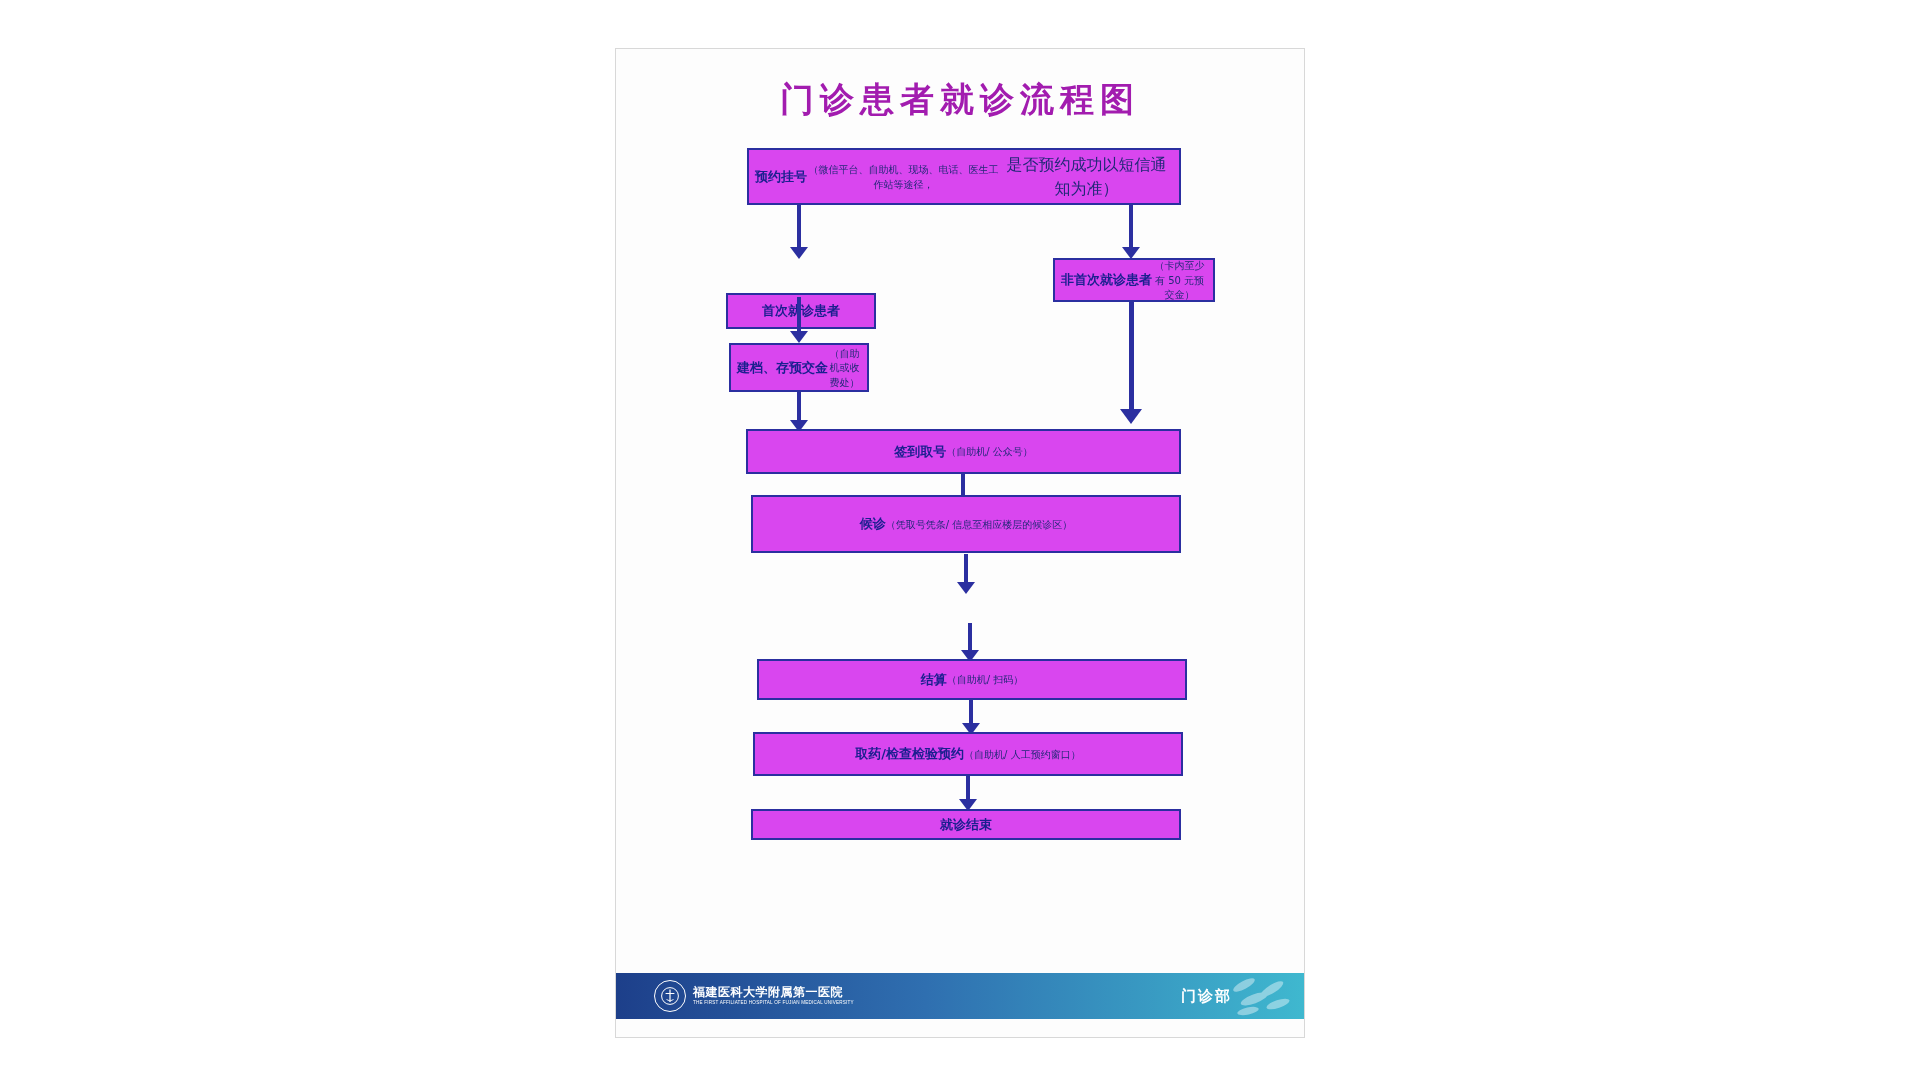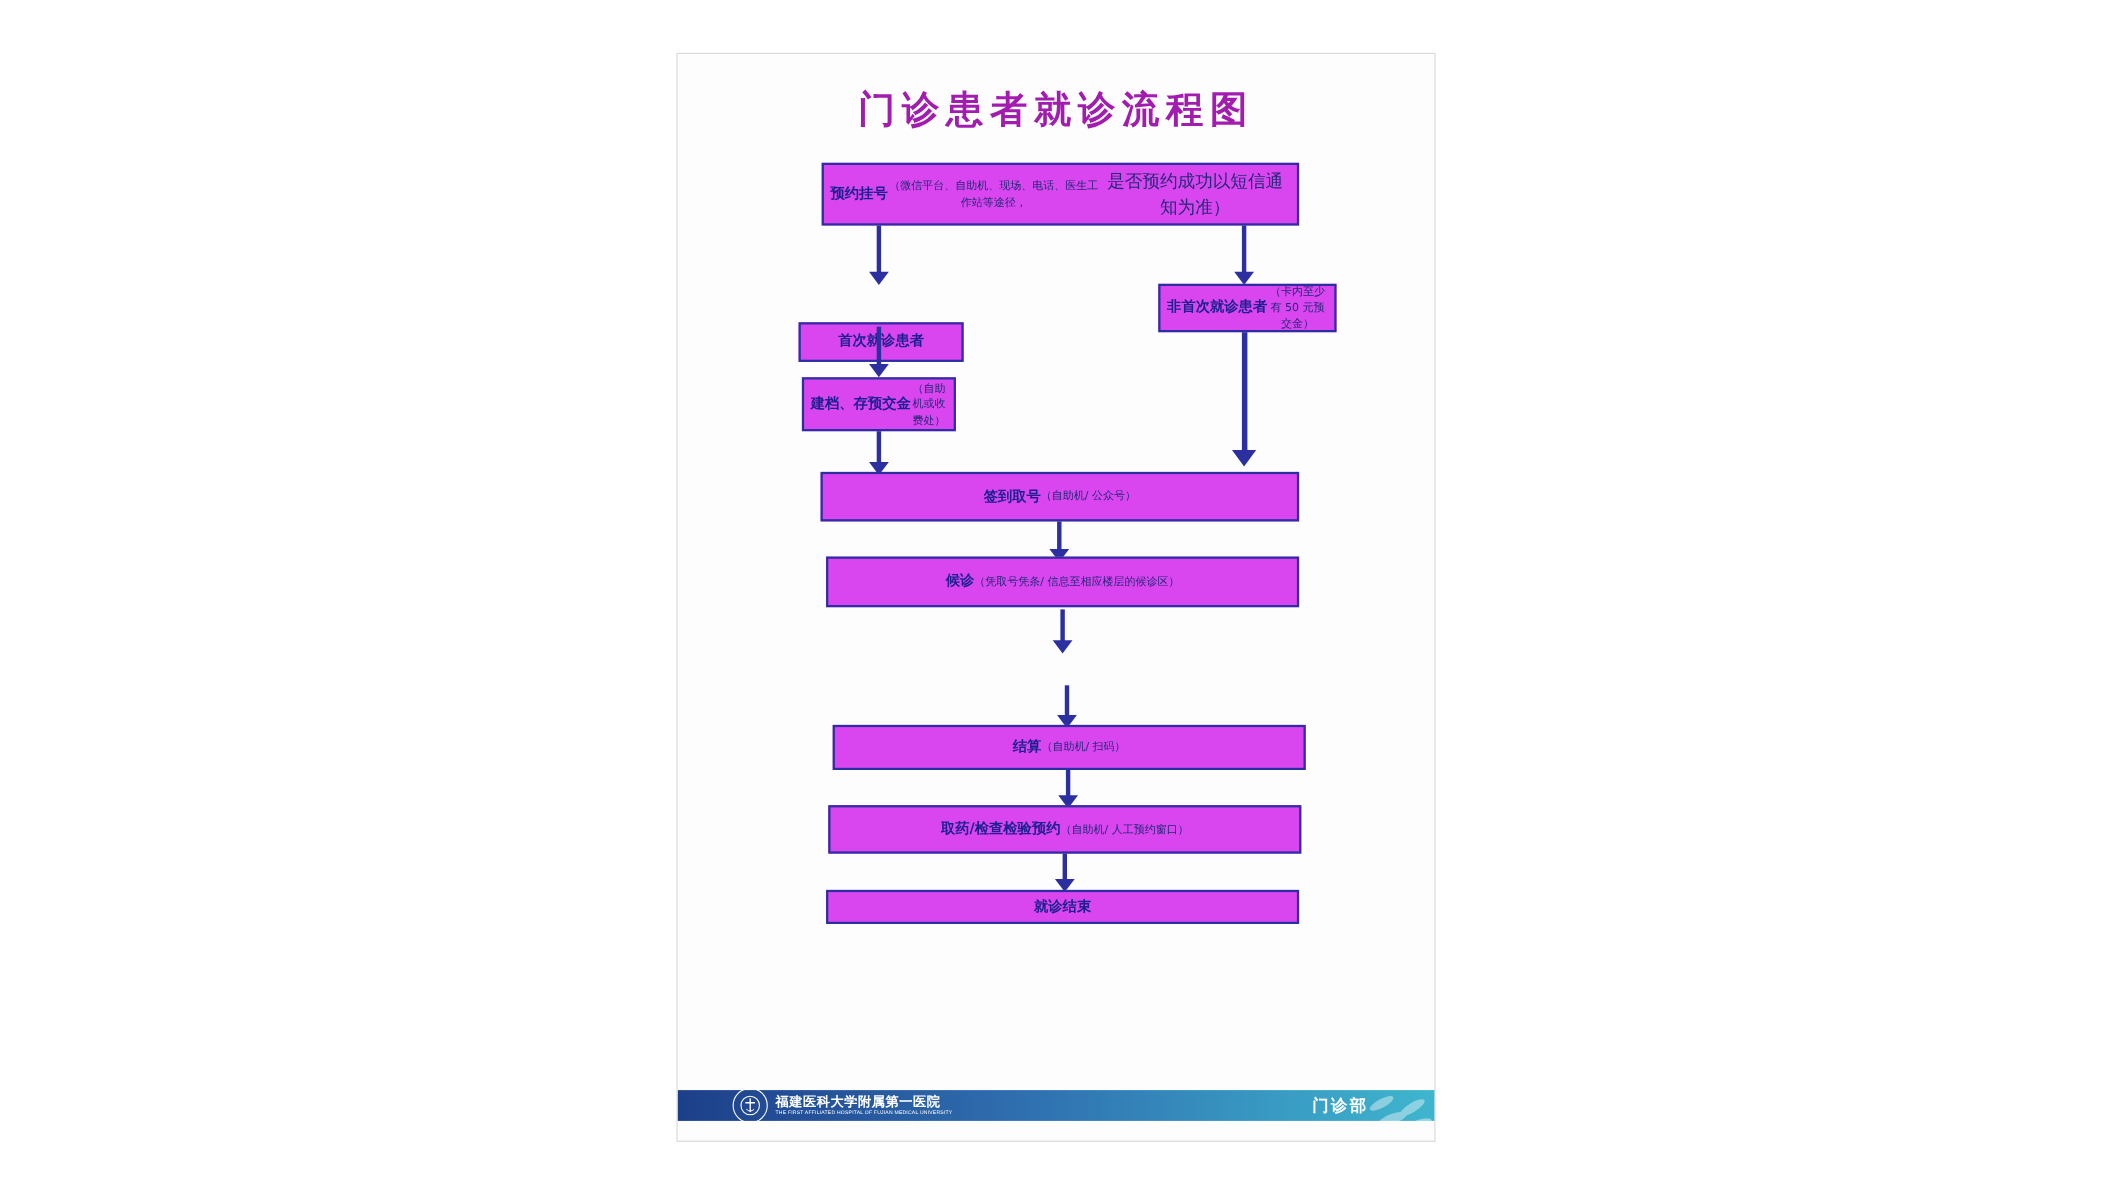--- a/index.html
+++ b/index.html
@@ -81,26 +81,25 @@
     border-left: 9px solid transparent;
     border-right: 9px solid transparent;
     border-top: 12px solid #2b2fa0;
   }
 
   .footer {
     position: absolute;
     left: 0;
     bottom: 18px;
     width: 100%;
-    height: 28px;
+    height: 46px;
     background: linear-gradient(90deg, #1d3f8a 0%, #2f6fb0 45%, #3fb8cf 100%);
     display: flex;
     align-items: center;
     overflow: hidden;
-    padding-left: 12px;
   }
   .logo-wrap {
     display: flex;
     align-items: center;
     margin-left: 38px;
   }
   .logo-mark {
     width: 30px;
     height: 30px;
     border-radius: 50%;
@@ -190,21 +189,21 @@
   <div class="arrowhead" style="left:504px; top:360px; border-left-width:11px; border-right-width:11px; border-top-width:15px;"></div>
 
   <div class="node" style="left:130px; top:380px; width:435px; height:45px;">
     <div class="main">签到取号</div>
     <div class="sub">（自助机/ 公众号）</div>
   </div>
 
   <div class="conn" style="left:345px; top:425px; width:4px; height:27px;"></div>
   <div class="arrowhead" style="left:338px; top:450px;"></div>
 
-  <div class="node" style="left:135px; top:457px; width:430px; height:46px;">
+  <div class="node" style="left:135px; top:446px; width:430px; height:58px;">
     <div class="main">候诊</div>
     <div class="sub">（凭取号凭条/ 信息至相应楼层的候诊区）</div>
   </div>
 
   <div class="conn" style="left:348px; top:505px; width:4px; height:30px;"></div>
   <div class="arrowhead" style="left:341px; top:533px;"></div>
 
 
   <div class="conn" style="left:352px; top:574px; width:4px; height:29px;"></div>
   <div class="arrowhead" style="left:345px; top:601px;"></div>

